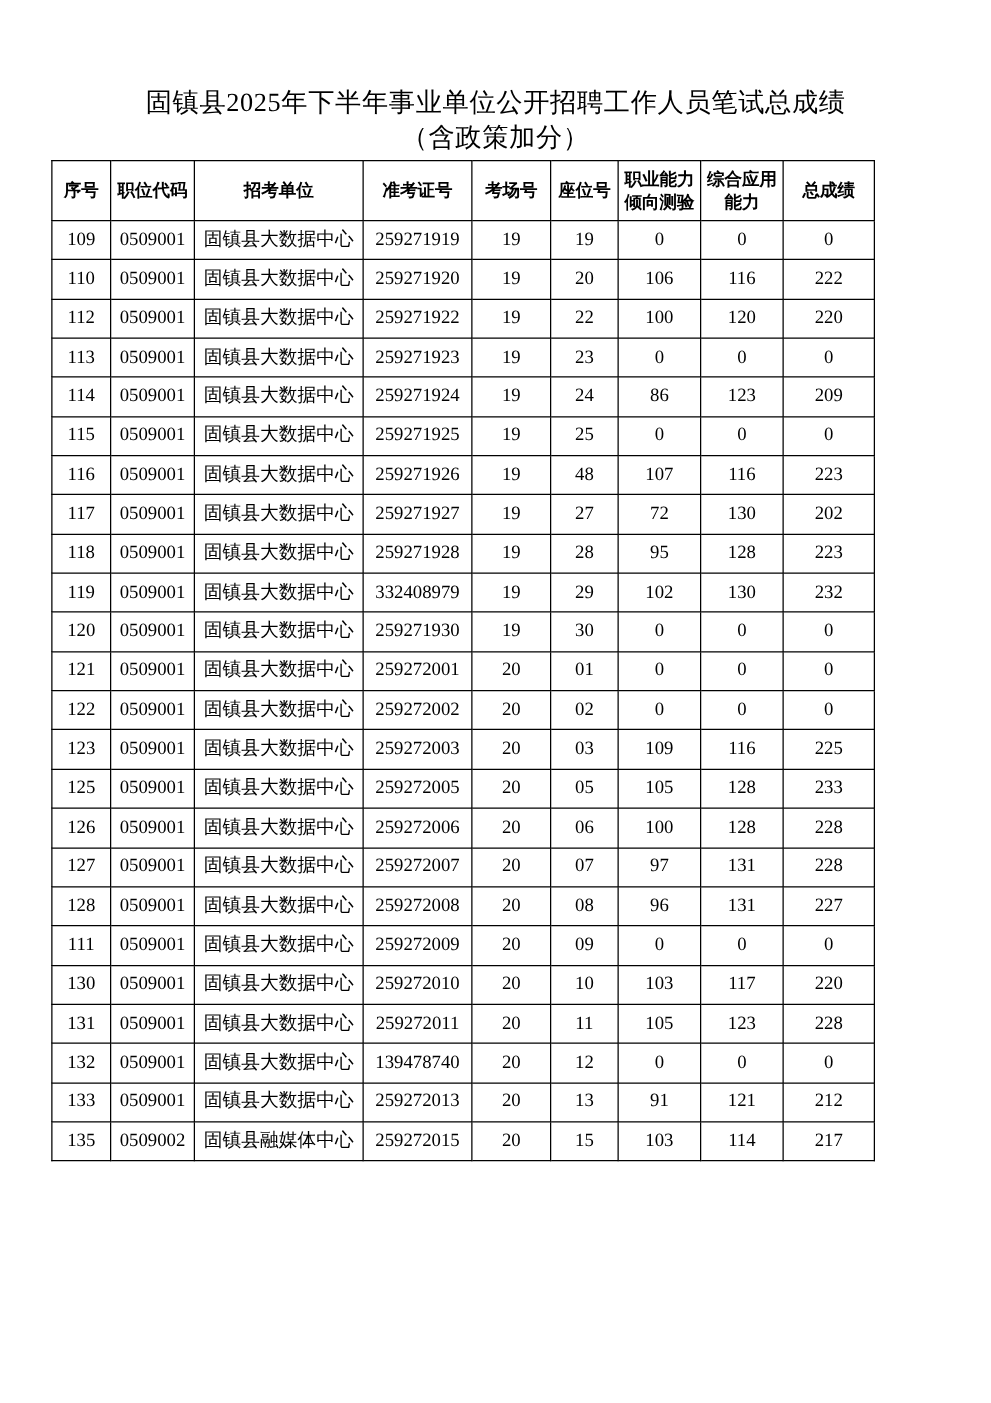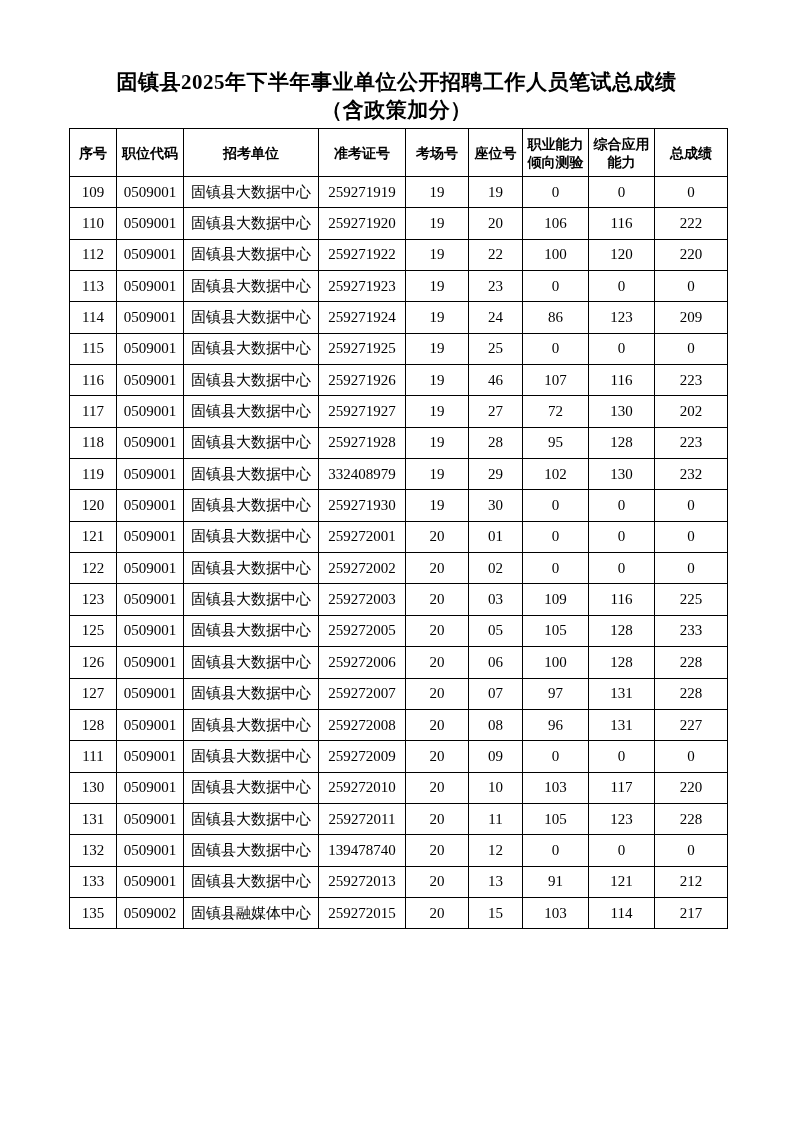--- a/index.html
+++ b/index.html
@@ -15,32 +15,32 @@
     overflow: hidden;
     font-family: "Liberation Serif", "DejaVu Serif", serif;
     color: #000000;
   }
   .title-block {
     padding-top: 68px;
     text-align: center;
   }
   .title-line {
     font-family: "Liberation Serif", "DejaVu Serif", serif;
-    font-weight: bold;
+    font-weight: normal;
     font-size: 21px;
     line-height: 28px;
     color: #000000;
     letter-spacing: 0.5px;
     white-space: nowrap;
   }
   table.scores {
     border-collapse: collapse;
     table-layout: fixed;
     width: 658px;
-    margin-left: 69px;
+    margin-left: 41px;
     margin-top: 4px;
   }
   table.scores th,
   table.scores td {
     border: 1.5px solid #000000;
     text-align: center;
     vertical-align: middle;
     padding: 0 2px;
     overflow: hidden;
   }
@@ -162,21 +162,21 @@
           <td>0</td>
           <td>0</td>
           <td>0</td>
         </tr>
         <tr>
           <td>116</td>
           <td>0509001</td>
           <td>固镇县大数据中心</td>
           <td>259271926</td>
           <td>19</td>
-          <td>46</td>
+          <td>48</td>
           <td>107</td>
           <td>116</td>
           <td>223</td>
         </tr>
         <tr>
           <td>117</td>
           <td>0509001</td>
           <td>固镇县大数据中心</td>
           <td>259271927</td>
           <td>19</td>

